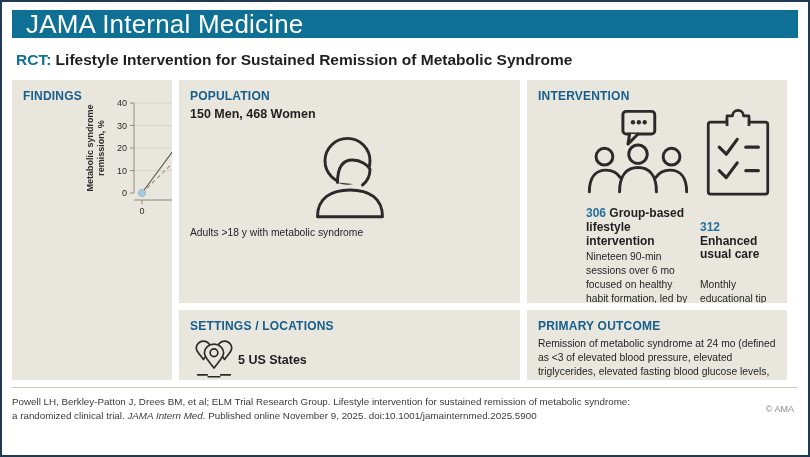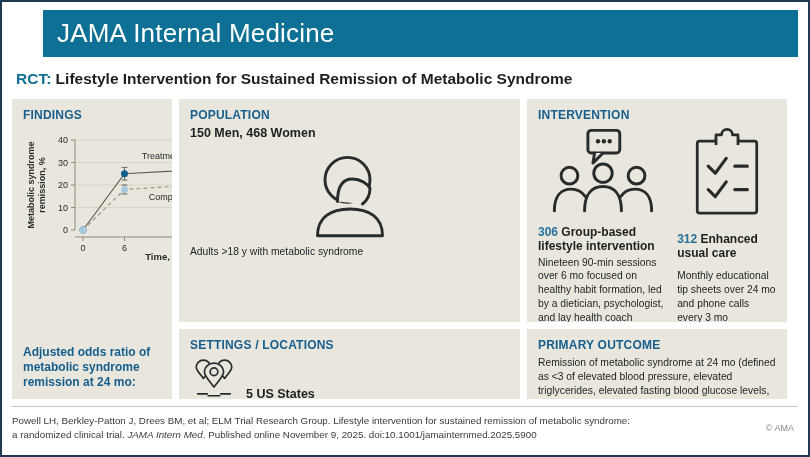--- a/index.html
+++ b/index.html
@@ -3,47 +3,47 @@
 <meta charset="utf-8">
 <style>
   * { margin:0; padding:0; box-sizing:border-box; }
   html,body { background:#fff; }
   body { font-family:"Liberation Sans", sans-serif; color:#1f1f1f; }
   .page {
     width:810px; height:457px; background:#fff;
     border:2px solid #1f3a52; padding:8px 10px; position:relative;
   }
   .masthead {
-    background:#0d7094; color:#fff; height:47px;
+    background:#0d7094; color:#fff; height:28px;
     display:flex; align-items:center; padding:0 14px;
-    font-size:26px; letter-spacing:0.2px;margin-left:31px;
+    font-size:26px; letter-spacing:0.2px;
   }
   .abstract-title { margin:13px 4px 11px 4px; font-size:15.5px; font-weight:bold; }
   .abstract-title .tag { color:#0d7094; }
   .grid {
     display:grid; grid-template-columns:160px 341px 260px; grid-template-rows:223px 70px;
     gap:7px;
   }
   .panel { background:#e8e6dd; padding:9px 11px; overflow:hidden; }
-  .panel-findings { grid-row:1 / span 2; display:flex; flex-direction:column; }
+  .panel-findings { grid-row:1 / span 2; display:flex; flex-direction:row; }
   .panel-heading { color:#155e8d; font-size:12px; font-weight:bold; letter-spacing:0.2px; margin-bottom:4px; }
   .bold-line { font-size:12.5px; font-weight:bold; line-height:1.2; }
   .small-text { font-size:10.3px; line-height:1.35; }
   .teal-num { color:#25719c; font-weight:bold; }
   .icon-box { display:flex; justify-content:center; }
   .pop-icon { margin:8px 0 6px 0; }
   .pop-age { margin-top:2px; }
   .arm-row { display:flex; margin-top:4px; }
   .arm { display:flex; flex-direction:column; }
-  .arm-1 { width:185px; padding-right:10px; }
+  .arm-1 { width:185px; padding-right:10px;margin-left:48px; }
   .arm-2 { width:134px;justify-content:space-between; }
   .arm .icon-box { height:96px; align-items:center; }
   .arm-name { font-size:12px; font-weight:bold; line-height:1.15; margin-top:4px; }
   .arm-desc { margin-top:2px; }
-  .settings-body { display:flex; align-items:flex-end; gap:8px; margin-top:2px; }
+  .settings-body { display:flex; align-items:center; gap:0; margin-top:2px; }
   .findings-summary { margin-bottom:2px; }
   .chart-mount { margin:4px 0 2px 2px; }
   .odds { margin-top:auto; }
   .odds-label { color:#155e8d; font-size:12px; font-weight:bold; line-height:1.25; }
   .footer {
     margin-top:7px; border-top:1px solid #cbc7bc; padding-top:7px;
     display:flex; justify-content:space-between; align-items:center;
   }
   .citation { font-size:9.8px; color:#3a3a3a; line-height:1.4; }
   .citation .jrnl { font-style:italic; }

